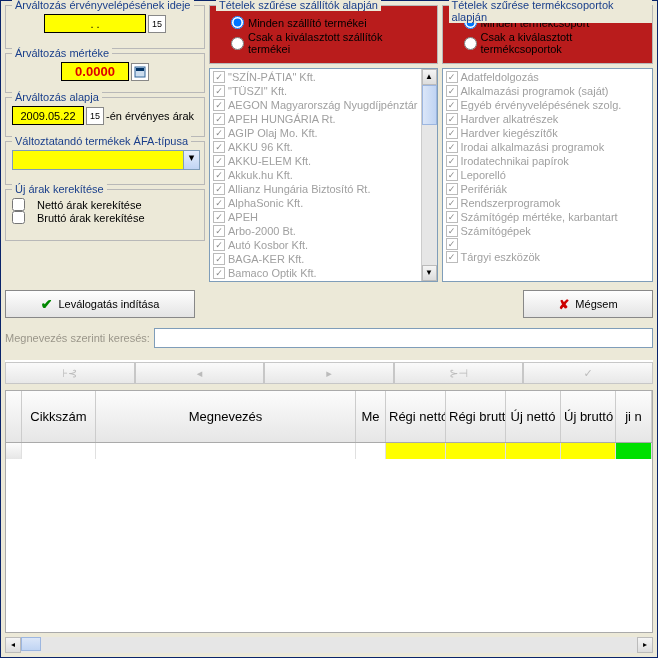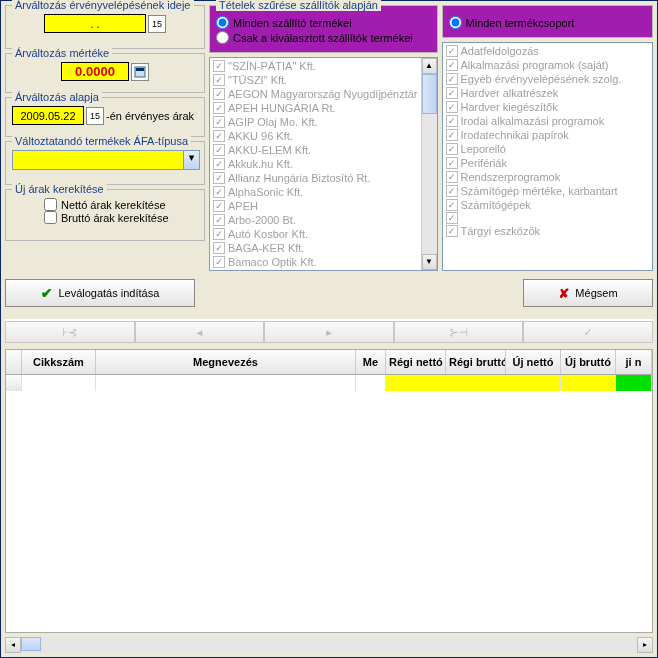--- a/index.html
+++ b/index.html
@@ -17,26 +17,26 @@
   .rightcol { flex: 1; display: flex; gap: 4px; }
   .group { border: 1px solid #b8b8b8; padding: 8px 6px 6px 6px; position: relative; background: #ece9d8; }
   .group > .gtitle { position: absolute; top: -7px; left: 6px; background: #ece9d8; color: #1a3f8b; padding: 0 3px; }
   .yellow-input { background: #ffff00; border: 1px solid #000; text-align: center; height: 19px; display: inline-flex; align-items: center; justify-content: center; }
   .yellow-input.red { color: #d00; font-weight: bold; }
   .date-row { display: flex; align-items: center; gap: 2px; }
   .cal-btn { width: 18px; height: 18px; border: 1px solid #888; background: #fff; display: flex; align-items: center; justify-content: center; font-size: 9px; }
   .combo { width: 188px; height: 20px; background: #ffff00; border: 1px solid #7f9db9; display: flex; }
   .combo .val { flex: 1; }
   .combo .arrow { width: 16px; background: linear-gradient(#e6eefc,#c0d4f3); border-left: 1px solid #7f9db9; text-align: center; }
-  .chk { display: flex; align-items: center; gap: 4px; margin-left: 32px; }
+  .chk { display: flex; align-items: center; gap: 12px; }
   .chk input { width: 13px; height: 13px; }
   .filtercol { flex: 1; display: flex; flex-direction: column; gap: 4px; }
-  .filtergroup { border: 1px solid #b8b8b8; padding: 8px 6px 6px 6px; position: relative; background: #a21caf; }
+  .filtergroup { border: 1px solid #b8b8b8; padding: 8px 6px 6px 6px; position: relative; background: #b91c1c; }
   .filtergroup > .gtitle { position: absolute; top: -7px; left: 6px; background: #ece9d8; color: #1a3f8b; padding: 0 3px; }
-  .radio { display: flex; align-items: center; gap: 4px; margin: 2px 0; }
+  .radio { display: flex; align-items: center; gap: 4px; margin: 2px 15px; }
   .listbox { flex: 1; background: #fff; border: 1px solid #7f9db9; overflow: hidden; position: relative; }
   .listbox .scroll { position: absolute; right: 0; top: 0; bottom: 0; width: 16px; background: #e6e6e6; border-left: 1px solid #ccc; display: flex; flex-direction: column; }
   .scroll .sbtn { height: 16px; background: linear-gradient(#f5f5f5,#ddd); border: 1px solid #bbb; text-align: center; font-size: 8px; line-height: 14px; }
   .scroll .thumb { height: 40px; background: linear-gradient(90deg,#dbe6f8,#c0d4f3); border: 1px solid #9cb6e0; margin-top: 0; }
   .listbox .items { padding: 1px; margin-right: 16px; }
   .listbox.noscroll .items { margin-right: 0; }
   .li { display: flex; align-items: center; gap: 3px; color: #a0a0a0; padding: 0 2px; line-height: 14px; white-space: nowrap; overflow: hidden; }
   .li .cb { width: 12px; height: 12px; border: 1px solid #bbb; background: #fff; display: inline-flex; align-items: center; justify-content: center; font-size: 9px; color: #888; }
   .buttonrow { display: flex; gap: 6px; margin-top: 4px; }
   .bigbtn { height: 28px; border: 1px solid #888; background: linear-gradient(#fefefe,#e4e4e4); display: flex; align-items: center; justify-content: center; gap: 6px; }
@@ -44,21 +44,21 @@
   .bigbtn.cancel { width: 130px; margin-left: auto; }
   .green { color: #080; font-weight: bold; font-size: 14px; }
   .red { color: #c00; font-weight: bold; font-size: 13px; }
   .searchrow { display: flex; align-items: center; gap: 4px; margin-top: 6px; }
   .searchrow .lbl { color: #9a968a; }
   .searchrow input { flex: 1; height: 20px; border: 1px solid #7f9db9; background: #fff; padding: 0 3px; }
   .navrow { display: flex; gap: 0; margin-top: 8px; border-top: 2px solid #fff; }
   .navbtn { flex: 1; height: 22px; border: 1px solid #c7c7c7; background: linear-gradient(#fafafa,#e8e8e8); color: #bbb; display: flex; align-items: center; justify-content: center; }
   .gridwrap { margin-top: 2px; flex: 1; display: flex; flex-direction: column; border: 1px solid #aaa; background: #fff; }
   .gridhead { display: flex; background: linear-gradient(#fcfcfc,#e6e6e6); border-bottom: 1px solid #aaa; }
-  .gh { border-right: 1px solid #ccc; padding: 6px 3px; text-align: center; font-size: 11px; white-space: nowrap; overflow: hidden; font-weight: bold; }
+  .gh { border-right: 1px solid #ccc; padding: 18px 3px; text-align: center; font-size: 13px; white-space: nowrap; overflow: hidden; }
   .gridrow { display: flex; height: 16px; }
   .gc { border-right: 1px solid #e0e0e0; height: 16px; }
   .hscroll { height: 16px; background: #e6e6e6; display: flex; }
   .hscroll .sbtn { width: 16px; background: linear-gradient(#f5f5f5,#ddd); border: 1px solid #bbb; text-align: center; font-size: 8px; line-height: 14px; }
   .hscroll .track { flex: 1; }
   .hscroll .thumb { width: 20px; height: 14px; background: linear-gradient(#dbe6f8,#c0d4f3); border: 1px solid #9cb6e0; margin: 0; }
 </style>
 </head>
 <body>
 
@@ -193,24 +193,29 @@
             <div class="scroll">
               <div class="sbtn">▲</div>
               <div class="thumb"></div>
               <div style="flex:1"></div>
               <div class="sbtn">▼</div>
             </div>
           </div>
         </div>
         <div class="filtercol">
           <div class="filtergroup">
+            <span class="gtitle">Tételek szűrése termékcsoportok alapján</span>
             <label class="radio">
                 <input type="radio" name="grp" checked="" style="">
                 <span>Minden termékcsoport</span>
               </label>
+            <label class="radio">
+                <input type="radio" name="grp" style="">
+                <span>Csak a kiválasztott termékcsoportok</span>
+              </label>
           </div>
           <div class="listbox noscroll" id="groups-list" style="height:198px">
             <div class="items">
                 <div class="li">
                   <span class="cb">✓</span>
                   <span>Adatfeldolgozás</span>
                 </div>
                 <div class="li">
                   <span class="cb">✓</span>
                   <span>Alkalmazási programok (saját)</span>
@@ -272,20 +277,24 @@
       <div class="bigbtn start">
         <span class="green">✔</span>
         <span>Leválogatás indítása</span>
       </div>
       <div class="bigbtn cancel">
         <span class="red">✘</span>
         <span>Mégsem</span>
       </div>
     </div>
 
+    <div class="searchrow">
+      <span class="lbl">Megnevezés szerinti keresés:</span>
+      <input type="text" style="">
+    </div>
 
     <div class="navrow">
       <div class="navbtn">⊦⊰</div>
       <div class="navbtn">◂</div>
       <div class="navbtn">▸</div>
       <div class="navbtn">⊱⊣</div>
       <div class="navbtn">✓</div>
     </div>
 
     <div class="gridwrap">

